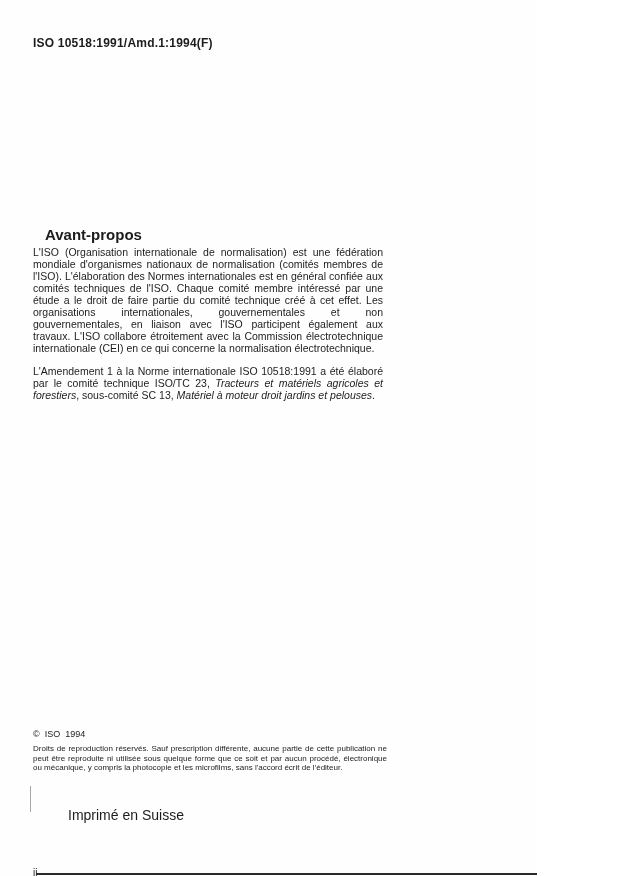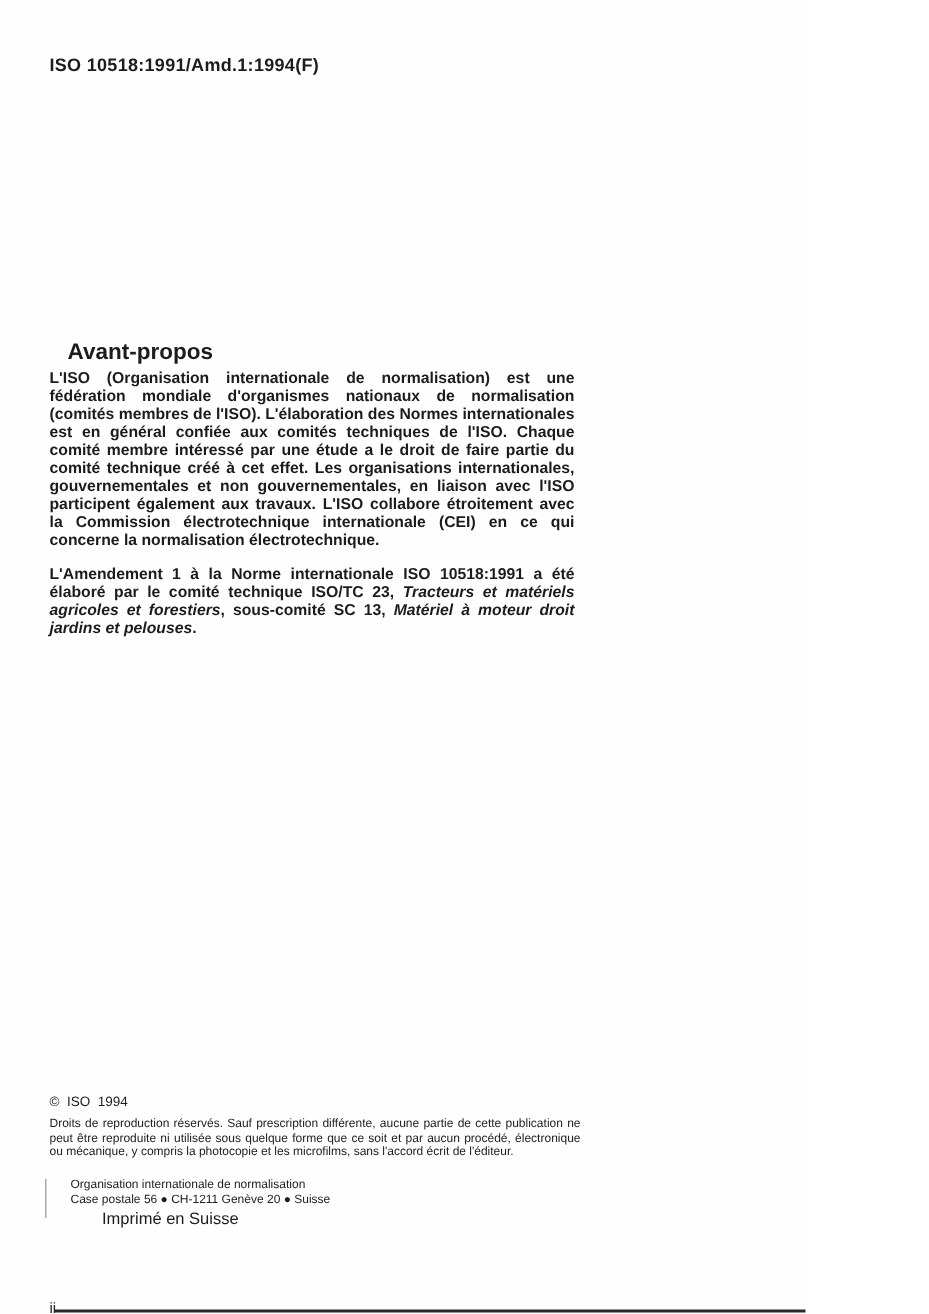--- a/index.html
+++ b/index.html
@@ -36,21 +36,20 @@
     position: absolute;
     left: 33px;
     top: 246px;
     width: 350px;
     font-size: 10.5px;
     line-height: 12px;
     text-align: justify;
   }
   .body-text p {
     margin: 0 0 11px 0;
-    font-weight: bold;
   }
   .body-text i {
     font-style: italic;
   }
   .copyright-line {
     position: absolute;
     left: 33px;
     top: 729px;
     font-size: 9px;
   }
@@ -67,21 +66,21 @@
     position: absolute;
     left: 47px;
     top: 785px;
     font-size: 8px;
     line-height: 10px;
   }
   .printed-line {
     position: absolute;
     left: 33px;
     top: 807px;
-    font-size: 11px;
+    font-size: 14px;
     padding-left: 35px;
   }
   .page-number {
     position: absolute;
     left: 33px;
     top: 839px;
     font-size: 10px;
     margin-top: 28px;
   }
   .scan-mark-left {
@@ -114,24 +113,20 @@
     <p>L'ISO (Organisation internationale de normalisation) est une fédération mondiale d'organismes nationaux de normalisation (comités membres de l'ISO). L'élaboration des Normes internationales est en général confiée aux comités techniques de l'ISO. Chaque comité membre intéressé par une étude a le droit de faire partie du comité technique créé à cet effet. Les organisations internationales, gouvernementales et non gouvernementales, en liaison avec l'ISO participent également aux travaux. L'ISO collabore étroitement avec la Commission électrotechnique internationale (CEI) en ce qui concerne la normalisation électrotechnique.</p>
     <p><span>L'Amendement 1 à la Norme internationale ISO 10518:1991 a été élaboré par le comité technique ISO/TC 23, </span><i>Tracteurs et matériels agricoles et forestiers</i><span>, sous-comité SC 13, </span><i>Matériel à moteur droit jardins et pelouses</i><span>.</span></p>
   </div>
 
   <div class="copyright-line">©&nbsp;&nbsp;ISO&nbsp;&nbsp;1994</div>
 
   <div class="rights-text">Droits de reproduction réservés. Sauf prescription différente, aucune partie de cette publication ne peut être reproduite ni utilisée sous quelque forme que ce soit et par aucun procédé, électronique ou mécanique, y compris la photocopie et les microfilms, sans l'accord écrit de l'éditeur.</div>
 
   <div class="scan-mark-left"></div>
 
-  <div class="org-block">
-    <div>Organisation internationale de normalisation</div>
-    <div>Case postale 56 ● CH-1211 Genève 20 ● Suisse</div>
-  </div>
 
   <div class="printed-line">Imprimé en Suisse</div>
 
   <div class="page-number">ii</div>
 
   <div class="scan-line-bottom"></div>
 
 </div>
 
 </body></html>

